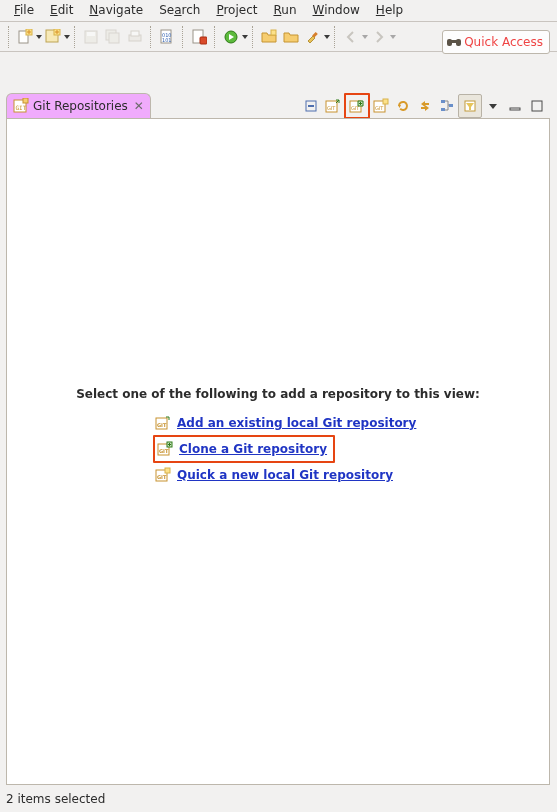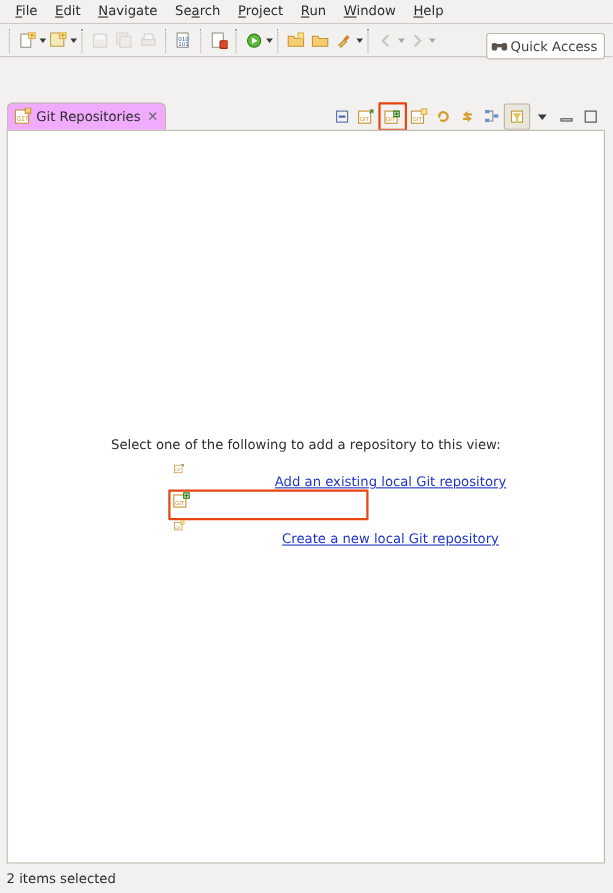--- a/index.html
+++ b/index.html
@@ -7,36 +7,36 @@
 .menubar .mitem{padding:4px 8px;line-height:21px;cursor:default;}
 .menubar .mitem .ul{text-decoration:underline;}
 .toolbar{height:29px;border-bottom:1px solid #c9c4bf;background:#f2f1f0;display:flex;align-items:center;padding:0 4px;position:relative;}
 .toolbar .sep{width:1px;height:22px;border-left:1px dotted #a9a396;margin:0 4px;}
 .tbtn{width:16px;height:16px;margin:0 3px;display:inline-block;position:relative;}
 .tbtn svg{width:16px;height:16px;display:block;}
 .drop{width:6px;height:16px;display:inline-block;}
 .drop::after{content:"";display:block;margin-top:6px;border-left:3px solid transparent;border-right:3px solid transparent;border-top:4px solid #3a3a3a;}
 .quickaccess{position:absolute;right:7px;top:30px;}
 .qabox{display:flex;align-items:center;border:1px solid #bdb7ac;border-radius:3px;background:#fdfdfd;padding:1px 6px 1px 3px;height:20px;}
-.qabox .lbl{color:#404040;margin-left:2px;}
+.qabox .lbl{color:#ef4444;margin-left:2px;}
 
 .viewframe{position:absolute;left:6px;top:92px;right:7px;bottom:27px;display:flex;flex-direction:column;}
 .tabbar{height:26px;display:flex;align-items:flex-end;position:relative;}
 .tab{display:flex;align-items:center;background:#f0abfc;border:1px solid #bdb7ac;border-bottom:none;border-top-left-radius:6px;border-top-right-radius:6px;height:24px;padding:0 6px 0 6px;position:relative;z-index:2;}
 .tab .title{margin:0 4px;}
 .tab .close{font-family:sans-serif;color:#6a6a6a;margin-left:2px;}
 .tabright{margin-left:auto;display:flex;align-items:center;height:24px;gap:0;padding-right:2px;}
 .tabright .ib{width:22px;height:22px;display:flex;align-items:center;justify-content:center;}
 .tabright .ib svg{width:16px;height:16px;}
 .tabright .toggled{background:#eae6dc;border:1px solid #b8b2a6;border-radius:2px;}
 .hl{border:2px solid #e64512;border-radius:1px;position:relative;}
 .body{flex:1;border:1px solid #bdb7ac;background:#fff;position:relative;}
-.centerbox{position:absolute;left:0;right:0;top:278px;text-align:center;}
+.centerbox{position:absolute;left:0;right:0;top:268px;text-align:center;font-weight:bold;}
 .centerbox .prompt{margin-bottom:10px;}
-.linkrow{display:flex;justify-content:flex-start;height:24px;margin-left:148px;flex-direction:column;}
+.linkrow{display:flex;align-items:center;justify-content:flex-start;height:24px;margin-left:148px;}
 .linkrow a{color:#2035c4;text-decoration:underline;margin-left:6px;}
 .linkrow.hlr{border:2px solid #e64512;border-radius:1px;margin-left:146px;padding:0 2px;width:174px;}
 .status{position:absolute;left:6px;bottom:6px;font-size:12px;color:#2c2c2c;}
 
 .git-ico{width:16px;height:16px;}
 </style>
 </head>
 <body>
 
 <div class="menubar">
@@ -254,26 +254,27 @@
     <a href="#">Add an existing local Git repository</a>
    </div>
    <div class="linkrow hlr">
     <svg class="git-ico" viewBox="0 0 16 16">
             <rect x="1" y="3" width="11" height="11" fill="#fff" stroke="#c7922f"></rect>
             <text x="2" y="12" font-size="5" fill="#c7922f">GIT</text>
             <rect x="10" y="1" width="5" height="5" fill="#cbe3c2" stroke="#2f7a18"></rect>
             <line x1="12.5" y1="2" x2="12.5" y2="5" stroke="#2f7a18"></line>
             <line x1="11" y1="3.5" x2="14" y2="3.5" stroke="#2f7a18"></line>
           </svg>
+    <a href="#">Clone a Git repository</a>
    </div>
    <div class="linkrow">
     <svg class="git-ico" viewBox="0 0 16 16">
             <rect x="1" y="3" width="11" height="11" fill="#fff" stroke="#c7922f"></rect>
             <text x="2" y="12" font-size="5" fill="#c7922f">GIT</text>
             <rect x="10" y="1" width="5" height="5" fill="#fce18a" stroke="#d7b24a"></rect>
           </svg>
-    <a href="#">Create a new local Git repository</a>
+    <a href="#">Quick a new local Git repository</a>
    </div>
   </div>
  </div>
 </div>
 
 <div class="status">2 items selected</div>
 
 </body></html>

